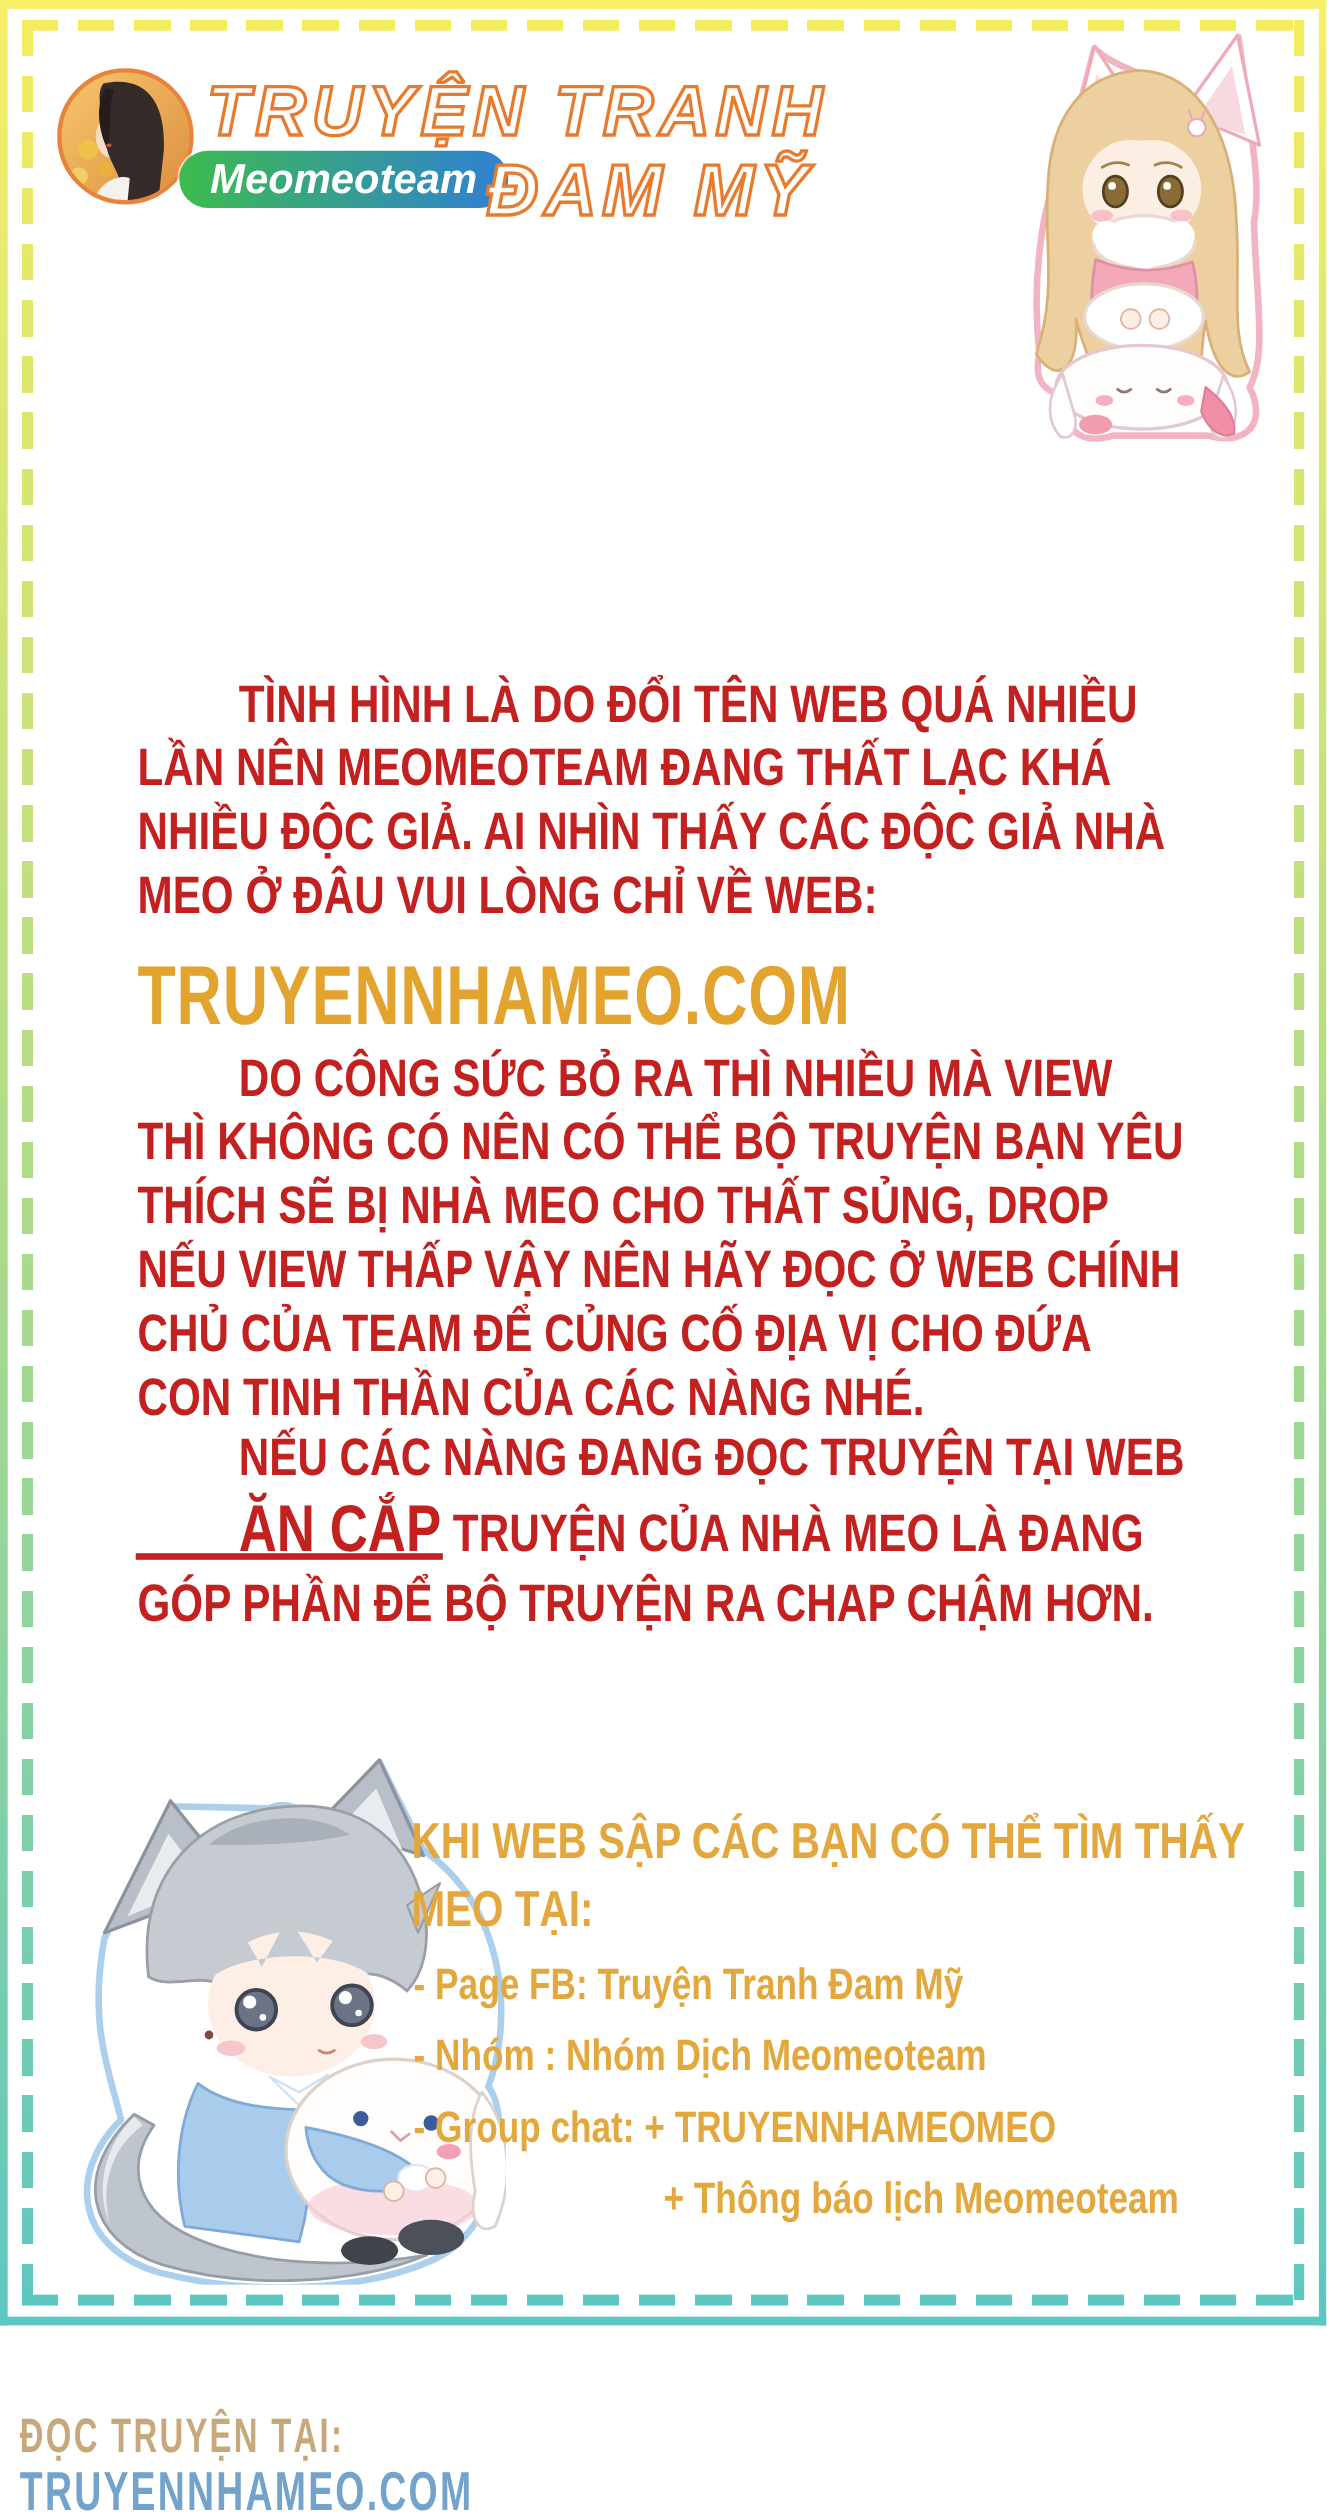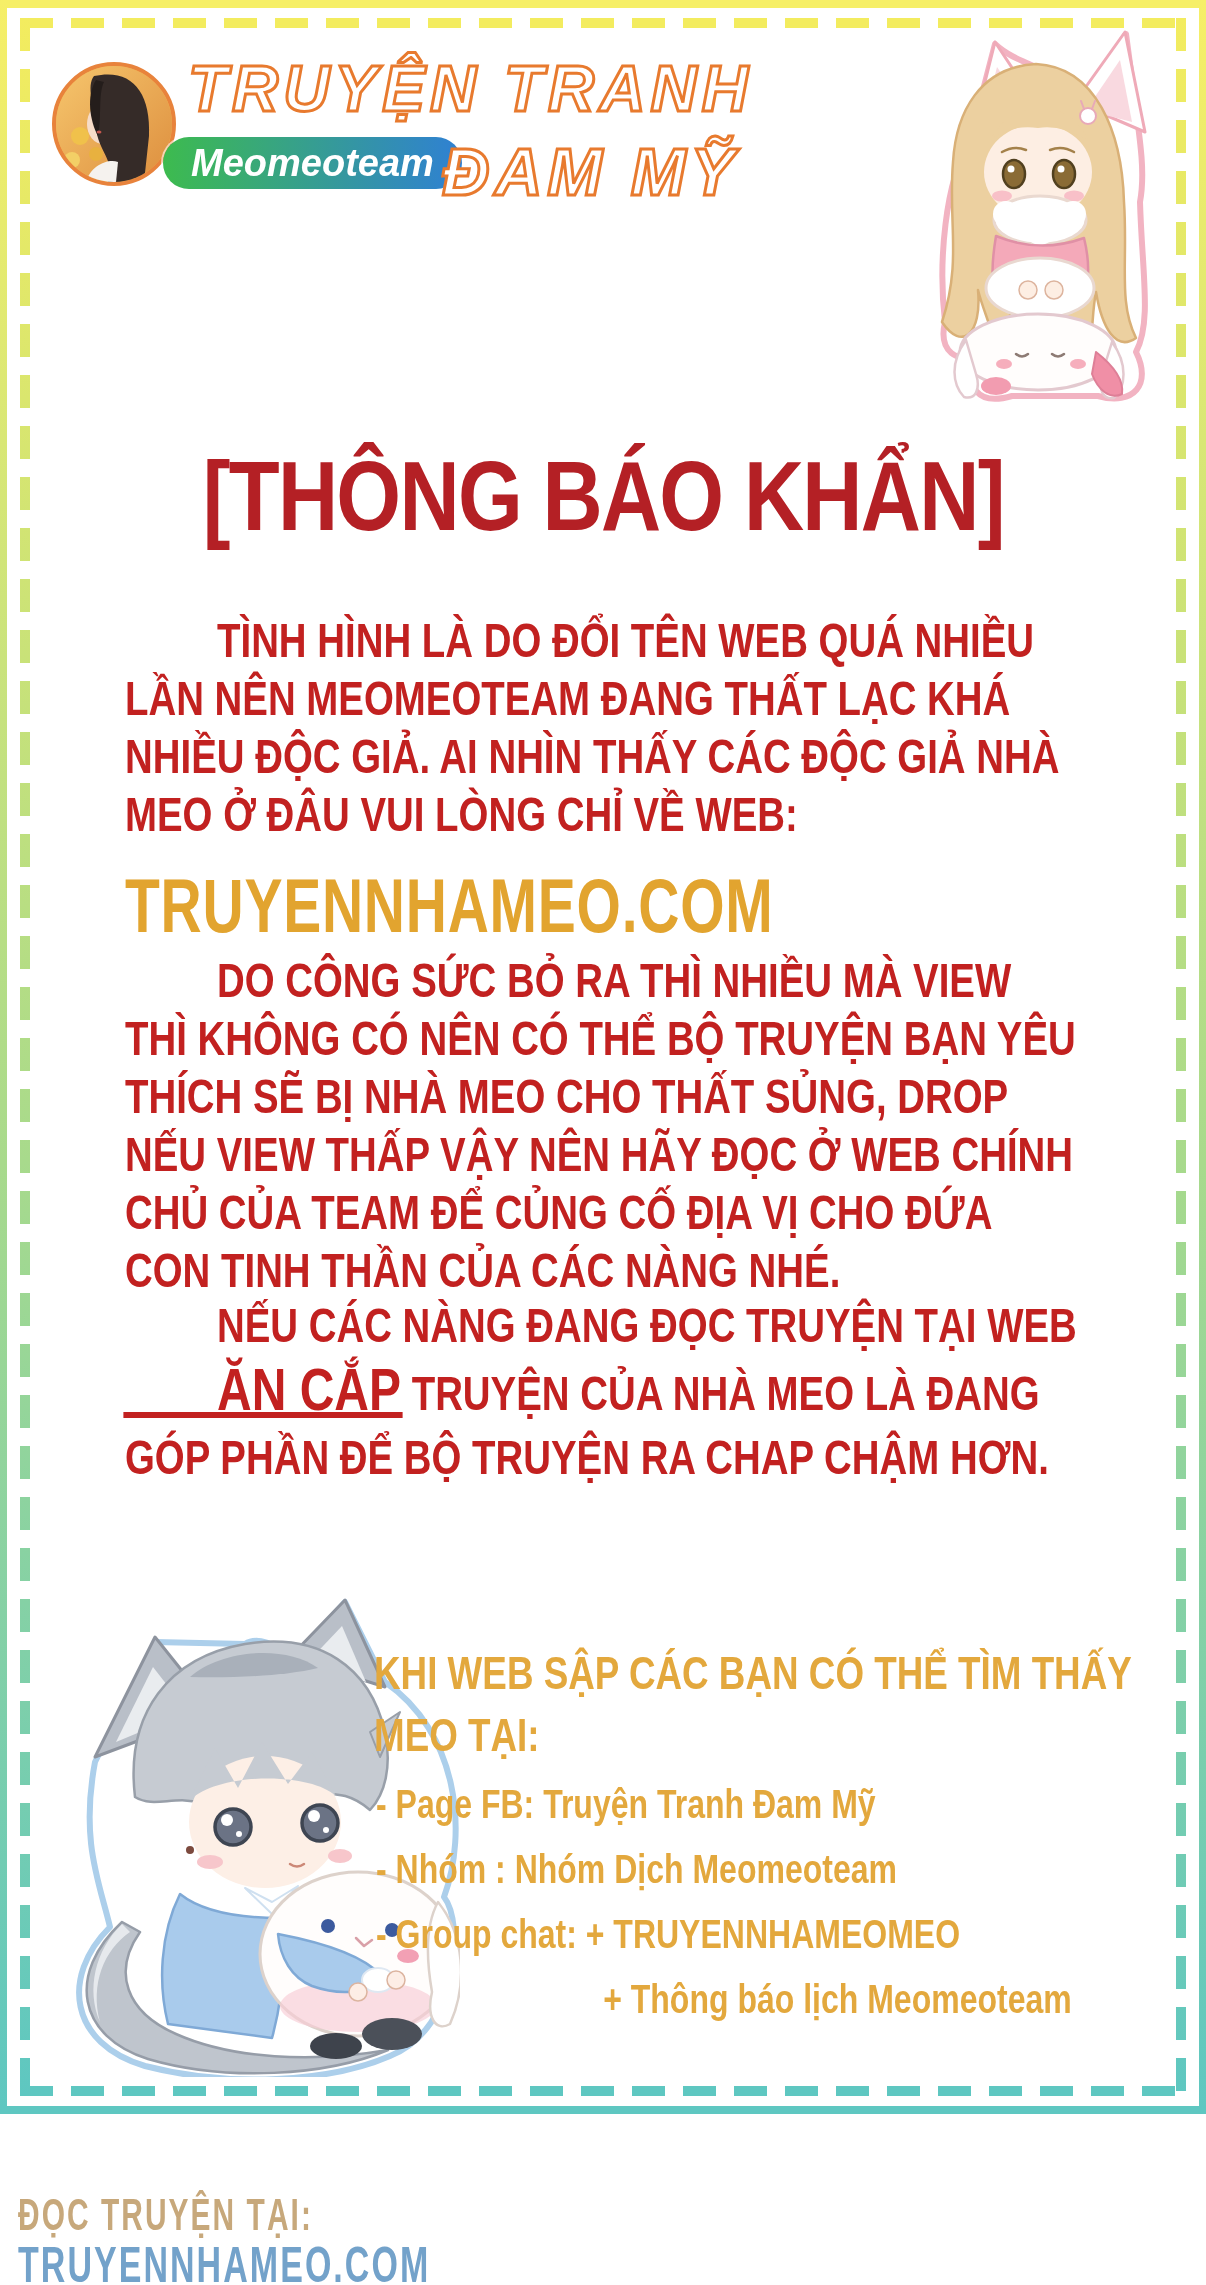--- a/index.html
+++ b/index.html
@@ -24,21 +24,21 @@
       -webkit-mask-image:repeating-linear-gradient(180deg,#000 0 33px,transparent 33px 51px);
       mask-image:repeating-linear-gradient(180deg,#000 0 33px,transparent 33px 51px);}
   .dash-left{left:20px;}
   .dash-right{left:1176px;}
 
   
   .avatar{position:absolute;left:52px;top:62px;width:124px;height:124px;border-radius:50%;
       border:4px solid #e8833c;overflow:hidden;box-sizing:border-box;background:#f2b04d;}
   .logo-line{position:absolute;font-style:italic;font-weight:900;color:#ffffff;
       -webkit-text-stroke:3px #e87a2e;letter-spacing:5px;white-space:nowrap;}
-  .logo-line1{left:188px;top:52px;font-size:64px;}
+  .logo-line1{left:188px;top:64px;font-size:64px;}
   .logo-line2{left:442px;top:134px;font-size:66px;}
   .badge{position:absolute;left:163px;top:137px;height:52px;padding:0 28px;border-radius:26px;
       background:linear-gradient(90deg,#3dbb4e 0%,#2f80d4 100%);display:flex;align-items:center;
       box-shadow:0 0 0 2px rgba(255,255,255,.6);}
   .badge span{font-size:38px;font-weight:800;font-style:italic;color:#ffffff;white-space:nowrap;}
 
   .chibi-girl{position:absolute;left:900px;top:22px;width:272px;height:385px;}
   .chibi-boy{position:absolute;left:40px;top:1582px;width:420px;height:495px;}
 
   
@@ -156,23 +156,20 @@
       <path d="M212,320 C228,342 226,365 214,376 C203,378 198,368 202,352 Z" fill="#ffffff" stroke="#e3c9cf" stroke-width="2.5"></path>
       <path d="M116,332 q6,5 12,0 M152,332 q6,5 12,0" stroke="#8d7b74" stroke-width="2.5" fill="none"></path>
       <ellipse cx="104" cy="342" rx="8" ry="5" fill="#f6aebc"></ellipse>
       <ellipse cx="178" cy="342" rx="8" ry="5" fill="#f6aebc"></ellipse>
 
       <path d="M196,330 C214,344 224,358 222,372 C210,378 198,368 192,352 Z" fill="#f08fa6" stroke="#de7f97" stroke-width="2"></path>
       <ellipse cx="96" cy="364" rx="15" ry="9" fill="#f29cb0"></ellipse>
     </g>
   </svg>
 
-  <div class="title-wrap">
-    <span>[THÔNG BÁO KHẨN]</span>
-  </div>
 
   <div class="para para1">TÌNH HÌNH LÀ DO ĐỔI TÊN WEB QUÁ NHIỀU LẦN NÊN MEOMEOTEAM ĐANG THẤT LẠC KHÁ NHIỀU ĐỘC GIẢ. AI NHÌN THẤY CÁC ĐỘC GIẢ NHÀ MEO Ở ĐÂU VUI LÒNG CHỈ VỀ WEB:</div>
   <div class="url-gold">TRUYENNHAMEO.COM</div>
   <div class="para para2">DO CÔNG SỨC BỎ RA THÌ NHIỀU MÀ VIEW THÌ KHÔNG CÓ NÊN CÓ THỂ BỘ TRUYỆN BẠN YÊU THÍCH SẼ BỊ NHÀ MEO CHO THẤT SỦNG, DROP NẾU VIEW THẤP VẬY NÊN HÃY ĐỌC Ở WEB CHÍNH CHỦ CỦA TEAM ĐỂ CỦNG CỐ ĐỊA VỊ CHO ĐỨA CON TINH THẦN CỦA CÁC NÀNG NHÉ.</div>
   <div class="para para3">
     <span>NẾU CÁC NÀNG ĐANG ĐỌC TRUYỆN TẠI WEB </span><span class="strike">ĂN CẮP</span><span> TRUYỆN CỦA NHÀ MEO LÀ ĐANG GÓP PHẦN ĐỂ BỘ TRUYỆN RA CHAP CHẬM HƠN.</span>
   </div>
 
   <svg class="chibi-boy" viewBox="0 0 420 495">
     <g stroke-linejoin="round" stroke-linecap="round">

